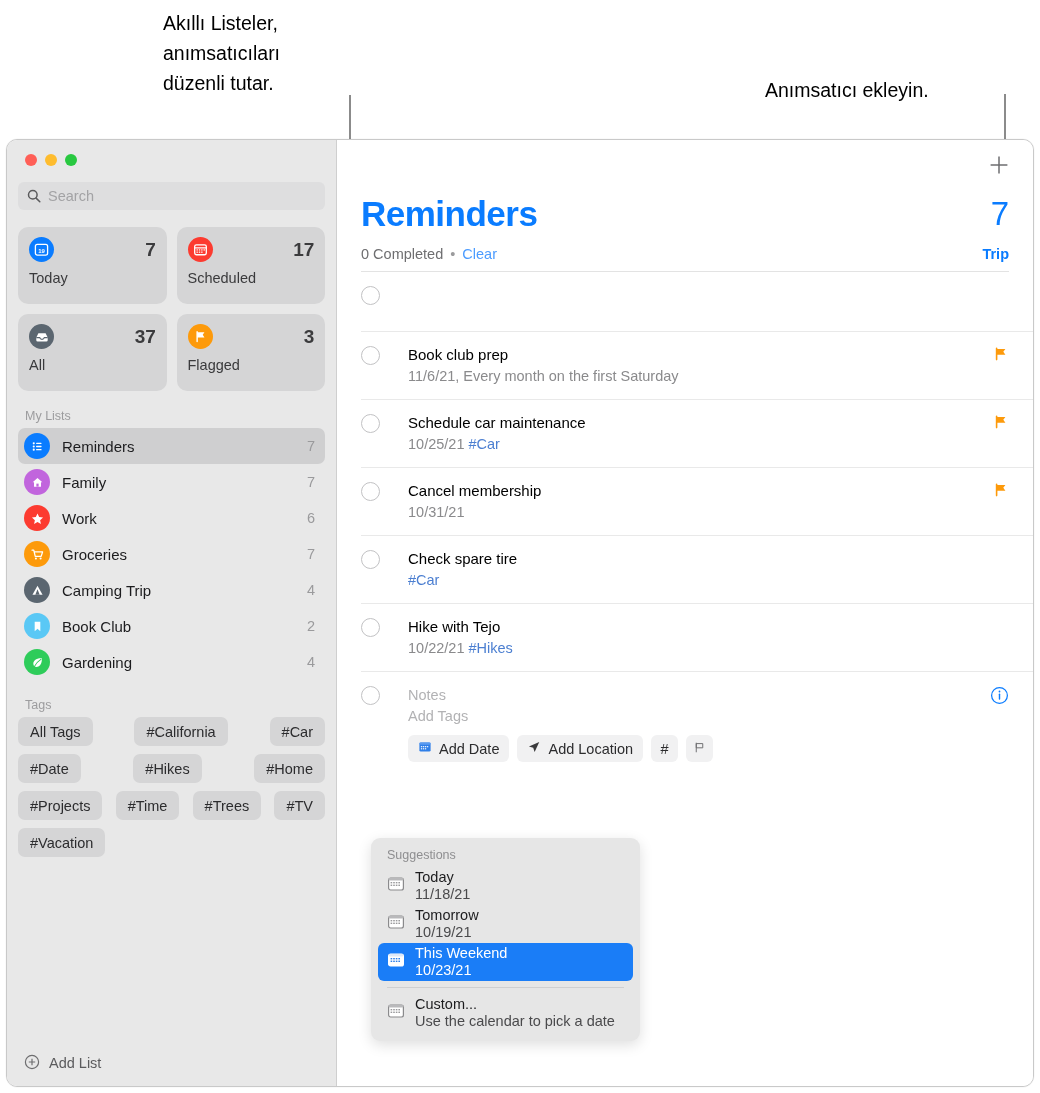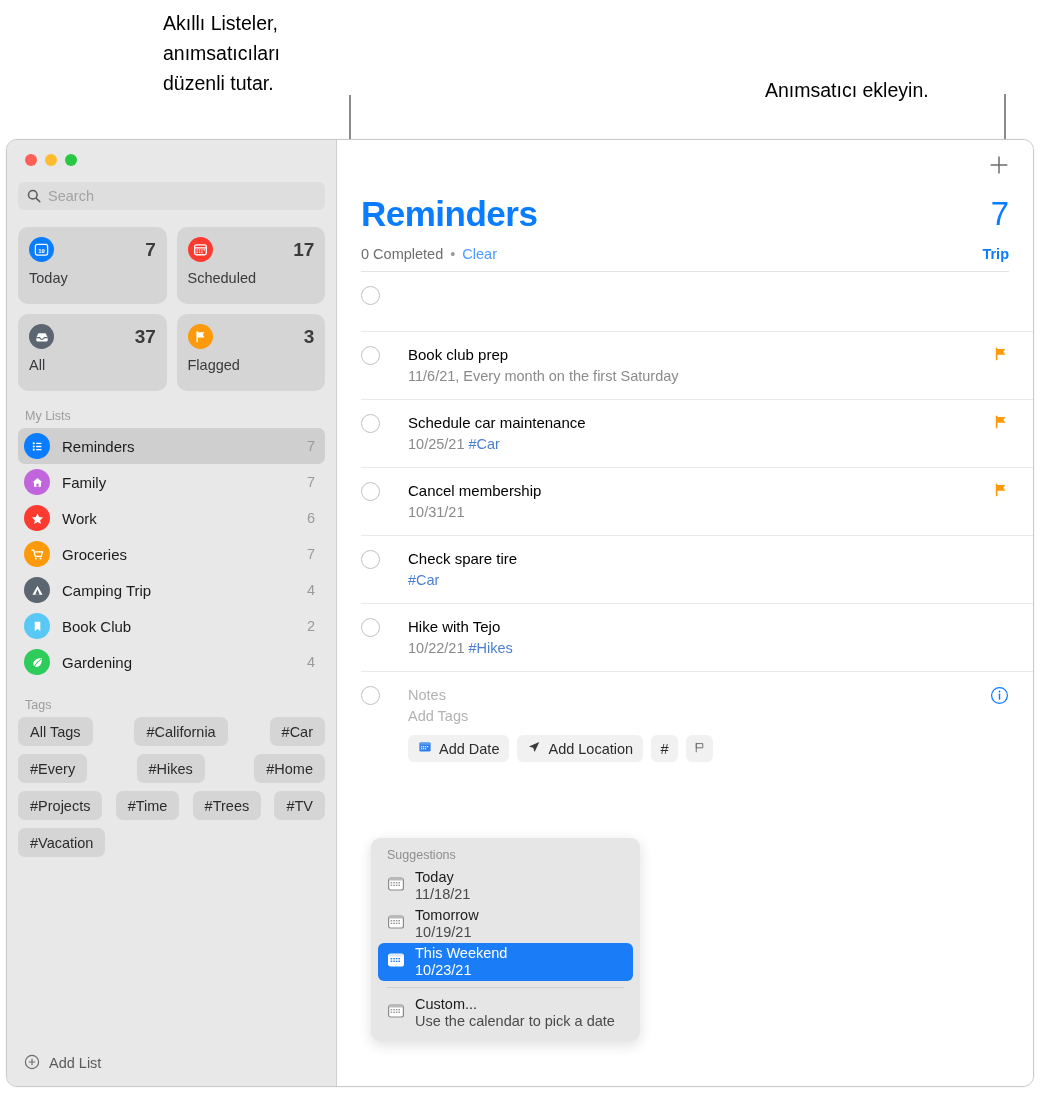--- a/index.html
+++ b/index.html
@@ -408,21 +408,21 @@
         </div>
 
       </div>
 
       <div class="sec-head">Tags</div>
 
       <div class="tags-wrap">
         <div class="tag">All Tags</div>
         <div class="tag">#California</div>
         <div class="tag">#Car</div>
-        <div class="tag">#Every</div>
+        <div class="tag">#Date</div>
         <div class="tag">#Hikes</div>
         <div class="tag">#Home</div>
         <div class="tag">#Projects</div>
         <div class="tag">#Time</div>
         <div class="tag">#Trees</div>
         <div class="tag">#TV</div>
         <div class="tag">#Vacation</div>
       </div>
 
       <div class="sidebar-spacer"></div>

